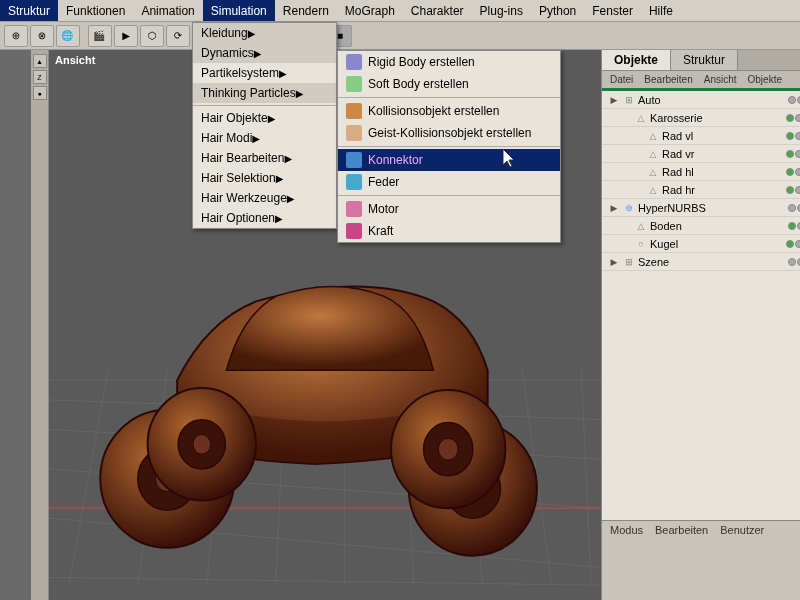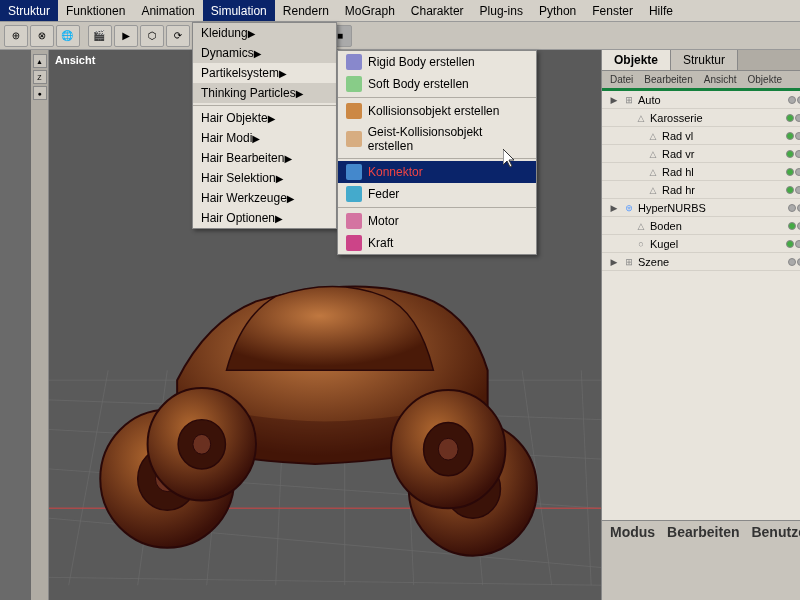--- a/index.html
+++ b/index.html
@@ -213,25 +213,24 @@
       background: #e0dcd4;
       margin-right: 4px;
     }
     #attr-title { font-size: 12px; font-weight: bold; }
     #attr-tabs {
       display: flex;
       padding: 2px 4px;
       gap: 4px;
     }
     .attr-tab {
-      font-size: 14px;
+      font-size: 11px;
       cursor: pointer;
       padding: 1px 4px;
       color: #333;
-      font-weight: bold;
     }
 
     
     #menu-overlay {
       position: absolute;
       top: 0; left: 0;
       width: 800px; height: 600px;
       z-index: 100;
       pointer-events: none;
     }
@@ -258,36 +257,36 @@
     }
     .sim-item.active { background: #d0ccc4; }
     .sim-arrow { font-size: 10px; }
     .sim-sep { height: 1px; background: #b0aca4; margin: 2px 0; }
 
     
     #dyn-menu {
       position: absolute;
       top: 50px;
       left: 337px;
-      width: 200px;
+      width: 224px;
       background: #e8e4dc;
       border: 1px solid #888;
       box-shadow: 2px 2px 4px rgba(0,0,0,0.4);
       pointer-events: all;
     }
     .dyn-item {
       display: flex;
       align-items: center;
       padding: 3px 8px;
       cursor: pointer;
       font-size: 12px;
       color: #000;
       gap: 6px;
     }
-    .dyn-item.highlighted { background: #0a246a; color: #ef4444; }
+    .dyn-item.highlighted { background: #0a246a; color: #f0abfc; }
     .dyn-sep { height: 1px; background: #b0aca4; margin: 2px 0; }
     .dyn-icon {
       width: 16px; height: 16px;
       display: inline-flex; align-items: center; justify-content: center;
       font-size: 10px;
     }
   </style>
 </head>
 <body>
 

